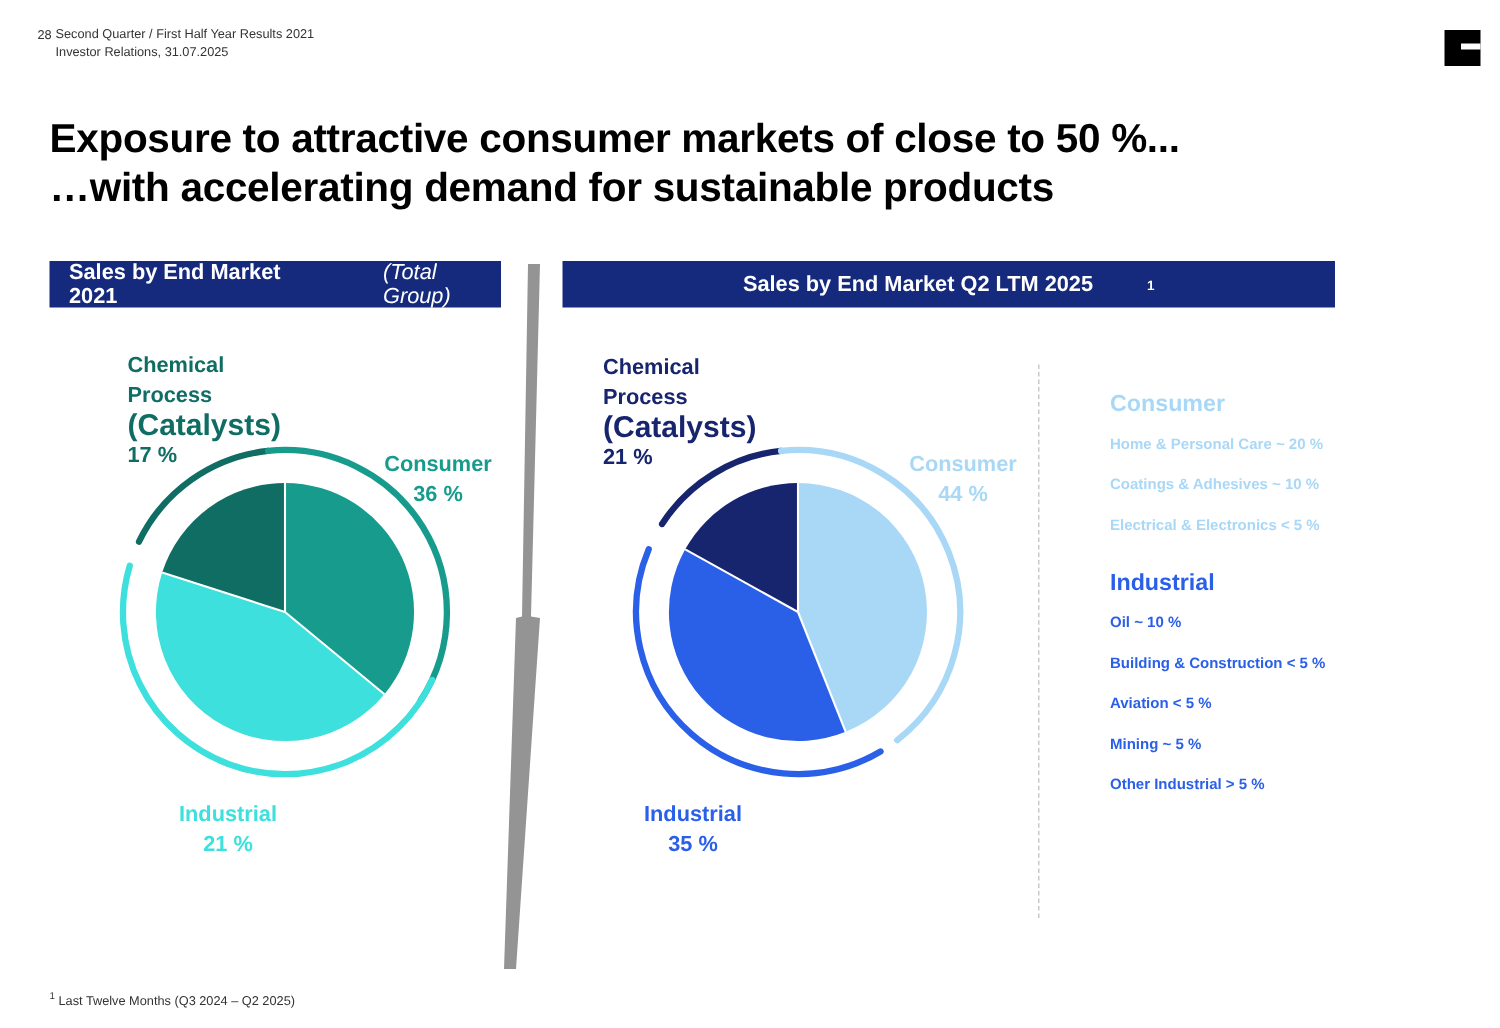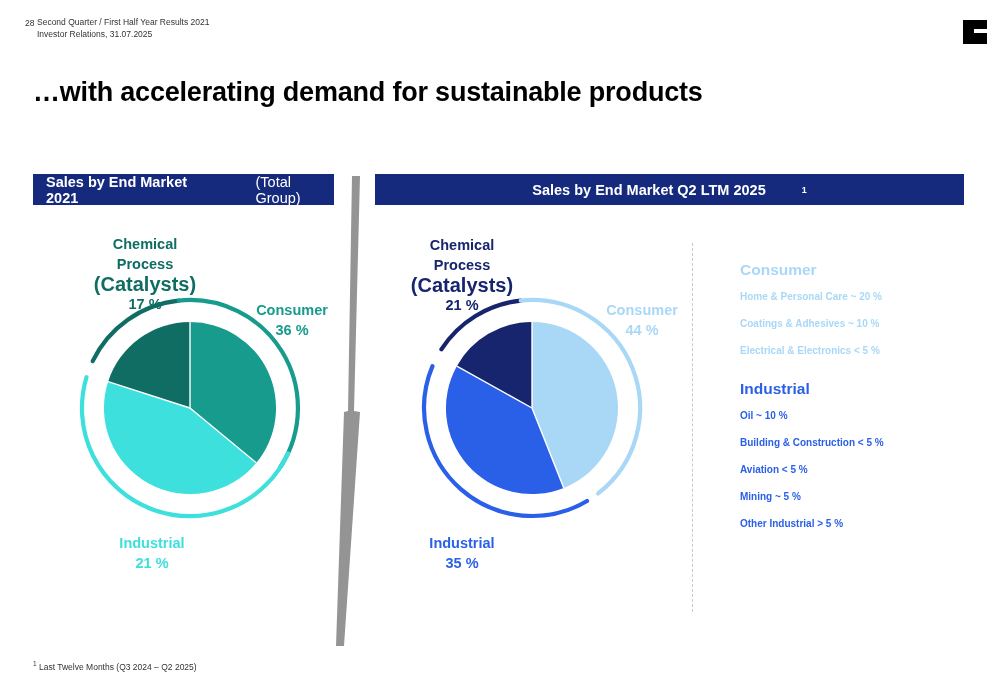--- a/index.html
+++ b/index.html
@@ -46,43 +46,43 @@
   
   .banner{
     position:absolute;height:31px;
     background:#152a7c;
     display:flex;align-items:center;
     color:#ffffff;
     box-sizing:border-box;
     gap:36px;
   }
   .banner-left{left:33px;top:174px;width:301px;padding-left:13px;justify-content:flex-start;}
-  .banner-right{left:375px;top:174px;width:589px;justify-content:center;}
+  .banner-right{left:375px;top:174px;width:515px;justify-content:center;}
   .banner .b-strong{font-size:14.5px;font-weight:bold;}
-  .banner .b-normal{font-size:14.5px;font-weight:normal;margin-left:9px;}
+  .banner .b-normal{font-size:14.5px;font-weight:normal;margin-left:9px;font-style:italic;}
   .banner sup{font-size:9px;vertical-align:super;font-weight:bold;line-height:0;}
 
   
   .divider-slant{
     position:absolute;left:330px;top:176px;width:40px;height:470px;
   }
 
   
   .dash-rule{
     position:absolute;left:692px;top:243px;
     width:0;height:369px;
     border-left:1px dashed #c9c9c9;
   }
 
   
   .chart-wrap{position:absolute;top:0;left:0;width:1000px;height:685px;pointer-events:none;}
   .chart-svg{position:absolute;}
 
   
-  .plabel{position:absolute;text-align:center;line-height:20px;white-space:nowrap;}
+  .plabel{position:absolute;text-align:left;line-height:20px;white-space:nowrap;}
   .plabel .l-strong{font-weight:bold;font-size:14.5px;display:block;}
   .plabel .l-reg{font-weight:bold;font-size:20px;display:block;}
 
   .lbl-cp-left{left:85px;top:234px;width:120px;color:#0f6d63;}
   .lbl-cons-left{left:232px;top:300px;width:120px;color:#169b8d;text-align:center;}
   .lbl-ind-left{left:92px;top:533px;width:120px;color:#3de0dc;text-align:center;}
 
   .lbl-cp-right{left:402px;top:235px;width:120px;color:#17246e;}
   .lbl-cons-right{left:582px;top:300px;width:120px;color:#a9d8f7;text-align:center;}
   .lbl-ind-right{left:402px;top:533px;width:120px;color:#2a5fe8;text-align:center;}
@@ -114,20 +114,21 @@
   <div class="hdr-lines">
     <div>Second Quarter / First Half Year Results 2021</div>
     <div>Investor Relations, 31.07.2025</div>
   </div>
 
   <div class="logo">
     <div class="notch"></div>
   </div>
 
   <div class="title">
+    <div>Exposure to attractive consumer markets of close to 50 %...</div>
     <div>…with accelerating demand for sustainable products</div>
   </div>
 
   <div class="banner banner-left">
     <span class="b-strong">Sales by End Market 2021</span>
     <span class="b-normal">(Total Group)</span>
   </div>
 
   <div class="banner banner-right">
     <span class="b-strong">Sales by End Market Q2 LTM 2025</span>

